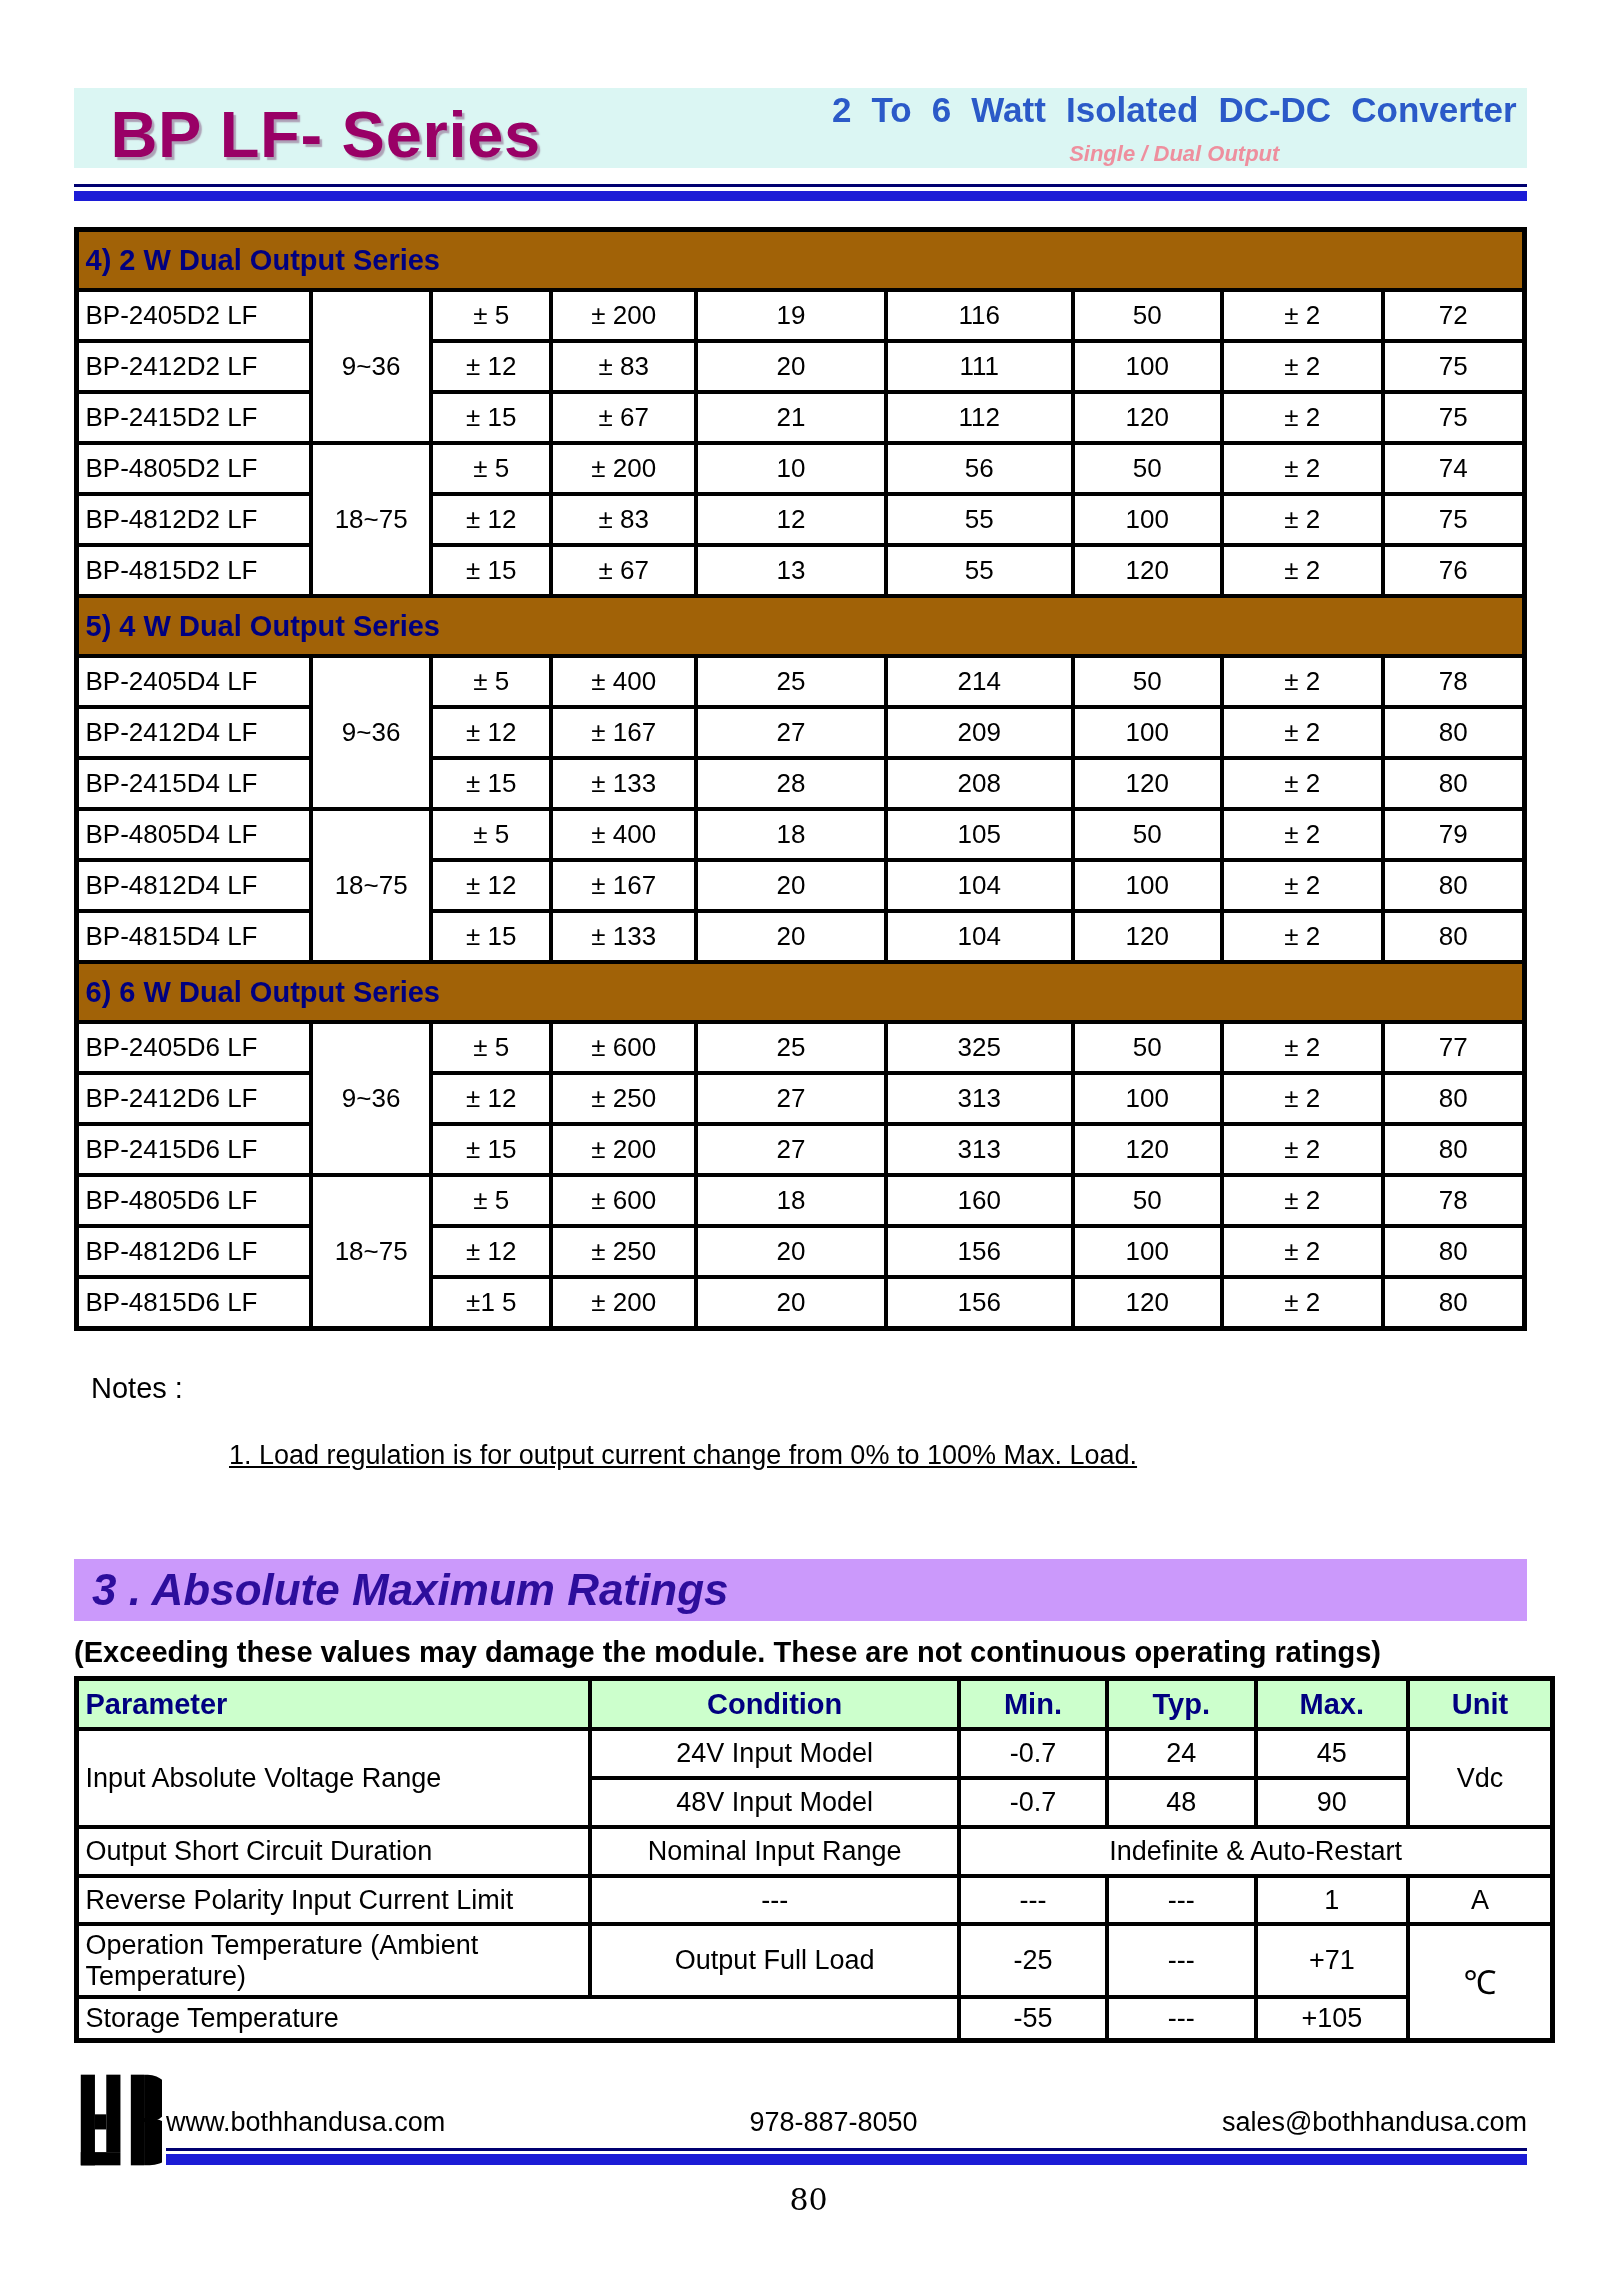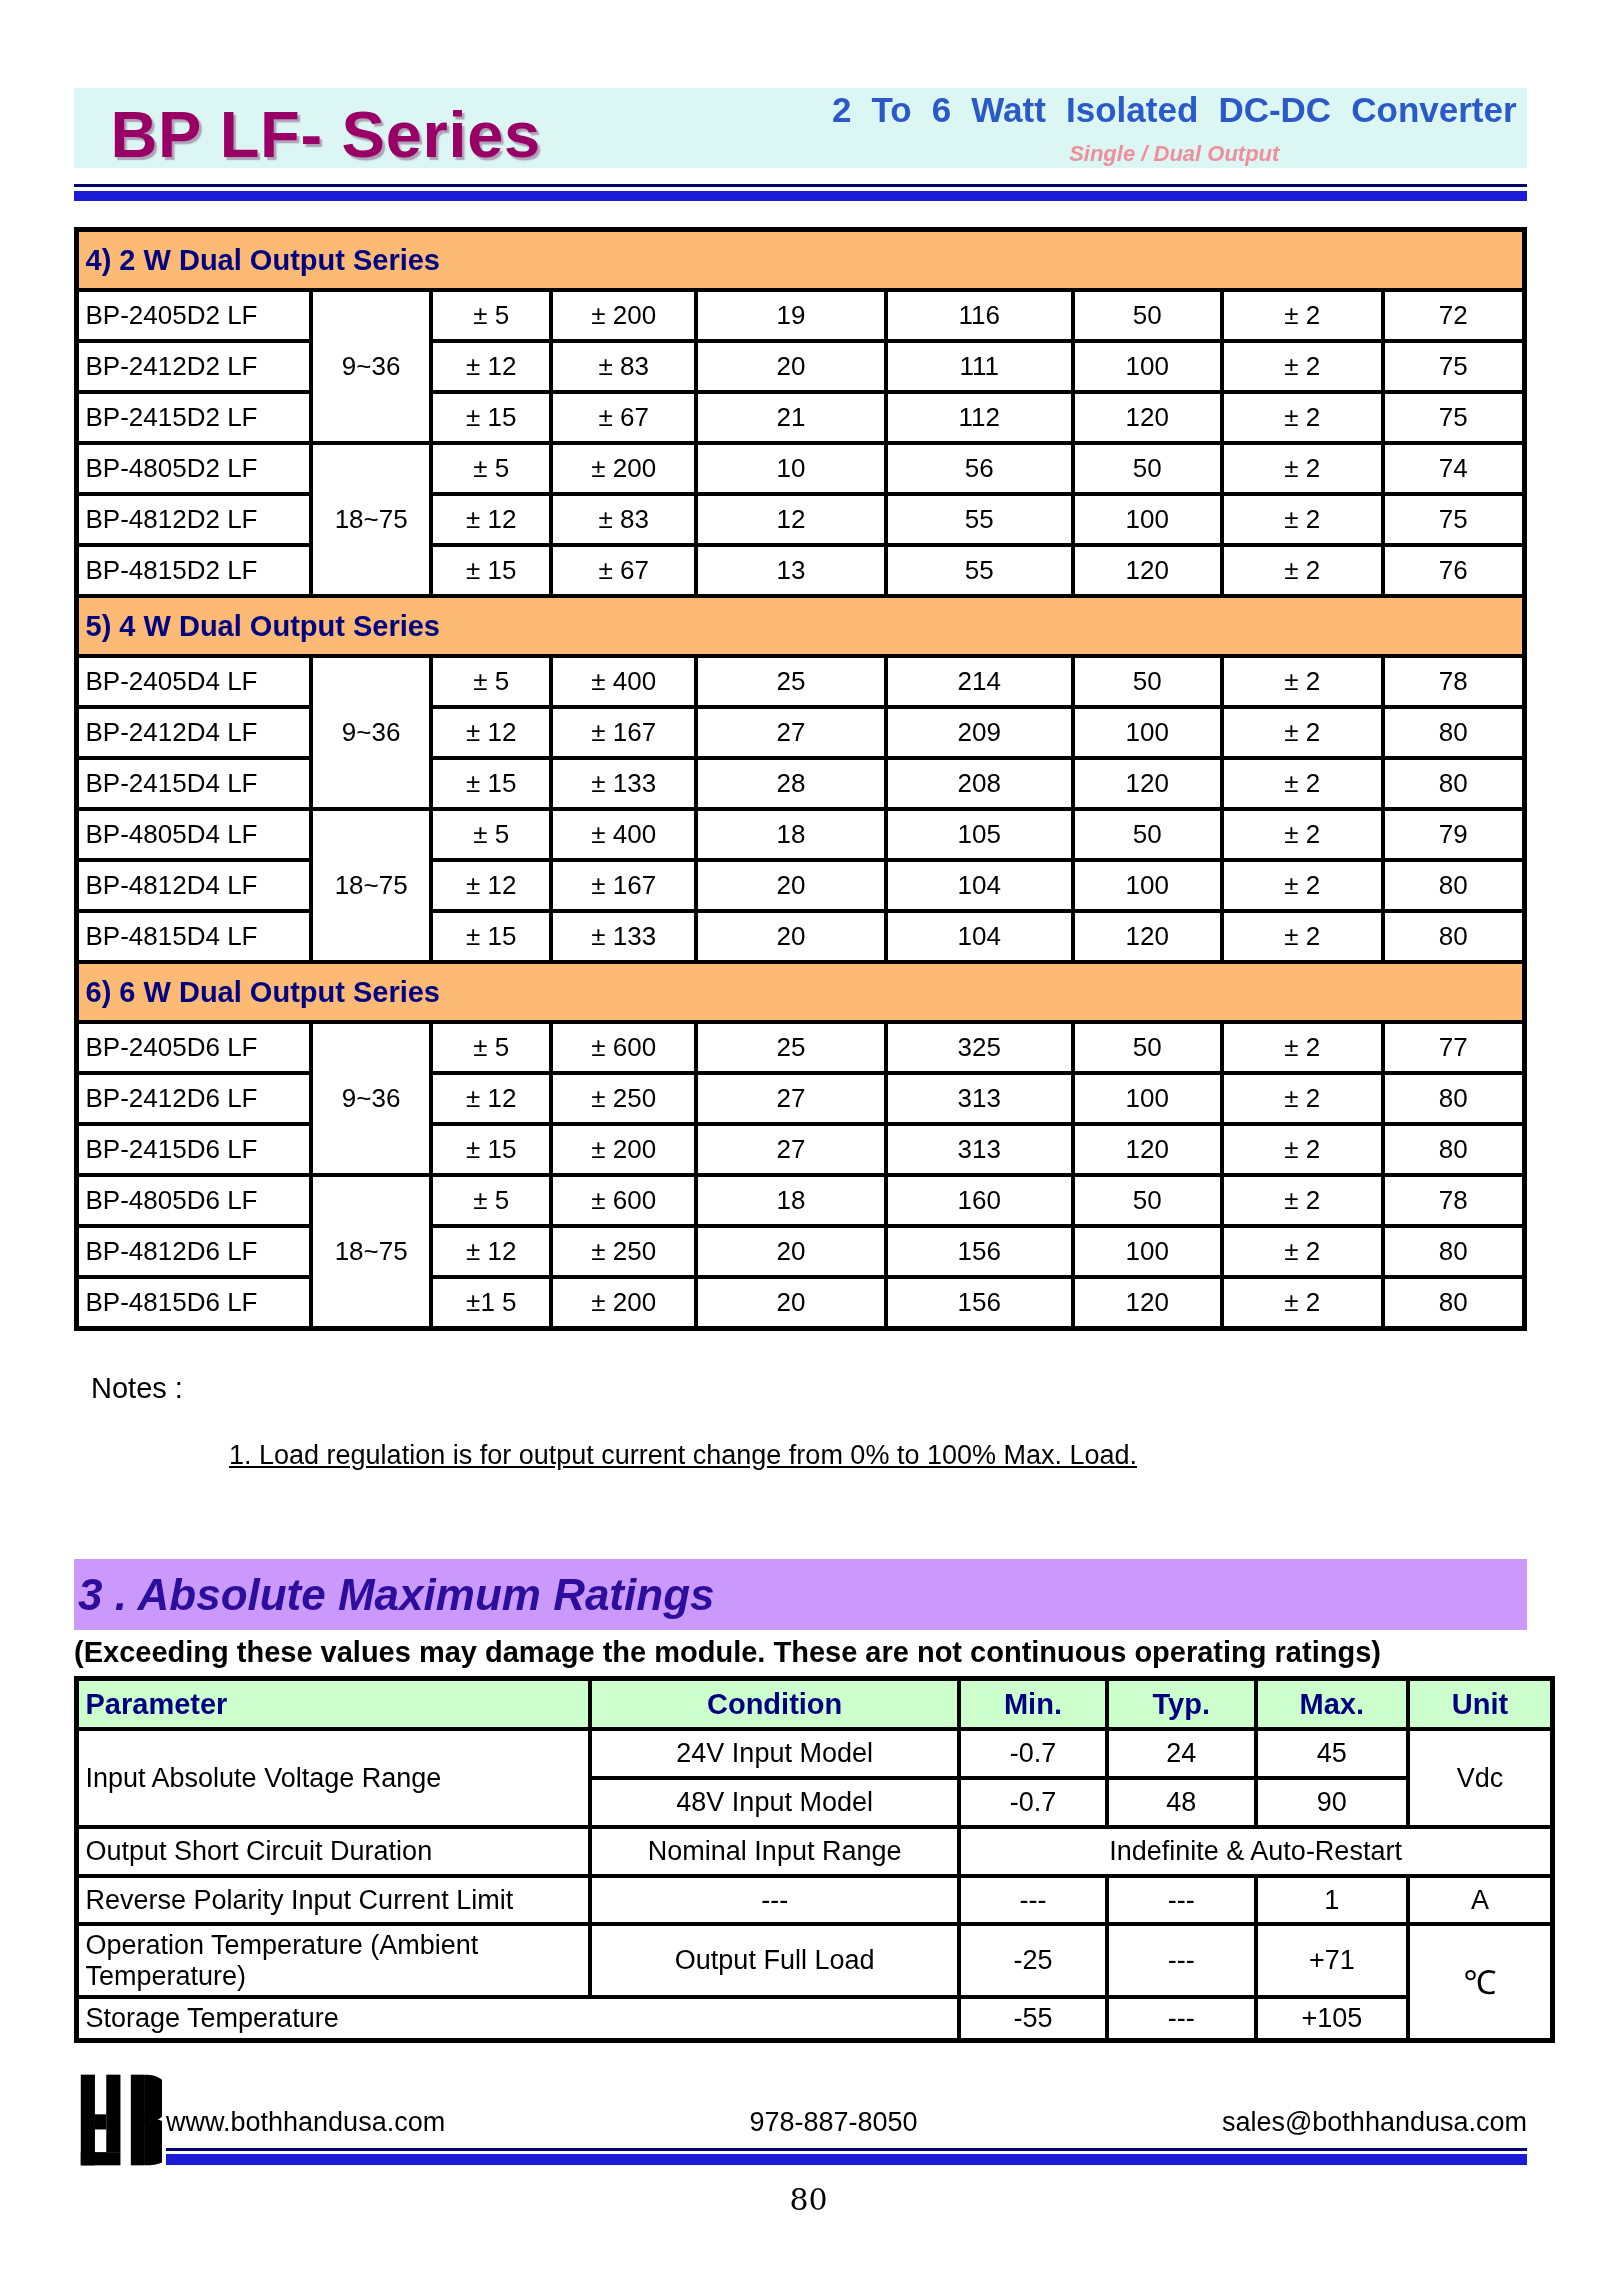--- a/index.html
+++ b/index.html
@@ -17,31 +17,31 @@
   .output-subtitle{font-size:22px;font-weight:bold;font-style:italic;color:#ee8f9e;margin-top:11px;}
   .rule-navy{position:absolute;left:74px;width:1453px;height:3.3px;background:#000070;}
   .rule-blue{position:absolute;left:74px;width:1453px;height:9.8px;background:#1c1cd6;}
 
   
   .ptable{position:absolute;left:74px;top:227px;width:1453px;border-collapse:collapse;
           table-layout:fixed;border:5.9px solid #000;}
   .ptable td{border:4.6px solid #000;font-size:26px;text-align:center;padding:0;overflow:hidden;}
   .ptable td.model{text-align:left;padding-left:6.5px;}
   .ptable tr.data{height:51px;}
-  .ptable td.sec{background:#fdba74;color:#000080;font-weight:bold;font-size:29px;
+  .ptable td.sec{background:#a16207;color:#000080;font-weight:bold;font-size:29px;
                  text-align:left;padding-left:6.5px;height:56px;}
 
   
   .notes-h{position:absolute;left:91px;top:1372px;font-size:29px;}
   .note-item{position:absolute;left:229px;top:1440px;font-size:27px;text-decoration:underline;}
 
   
-  .sec3-banner{position:absolute;left:74px;top:1559px;width:1453px;height:71px;
+  .sec3-banner{position:absolute;left:74px;top:1559px;width:1453px;height:62px;
                background:#cb99fb;color:#2d0e9c;font-size:44px;font-weight:bold;font-style:italic;
-               display:flex;align-items:center;padding-left:4px;box-sizing:border-box;}
+               display:flex;align-items:center;padding-left:18px;box-sizing:border-box;}
   .warning{position:absolute;left:74px;top:1636px;font-size:29px;font-weight:bold;}
 
   .abs{position:absolute;left:74px;top:1676px;width:1481px;border-collapse:collapse;
        table-layout:fixed;border:5.9px solid #000;}
   .abs td{border:4.6px solid #000;font-size:27px;text-align:center;padding:0 3.9px;overflow:hidden;}
   .abs td.hdr{background:#ccffcc;color:#000080;font-weight:bold;font-size:29px;height:46px;}
   .abs td.param{text-align:left;padding-left:6.5px;}
   .abs tr.r76{height:49px;} .abs tr.r74{height:48px;} .abs tr.r112{height:73px;} .abs tr.r66{height:43px;}
   .abs td.celsius{font-size:33px;}
 

